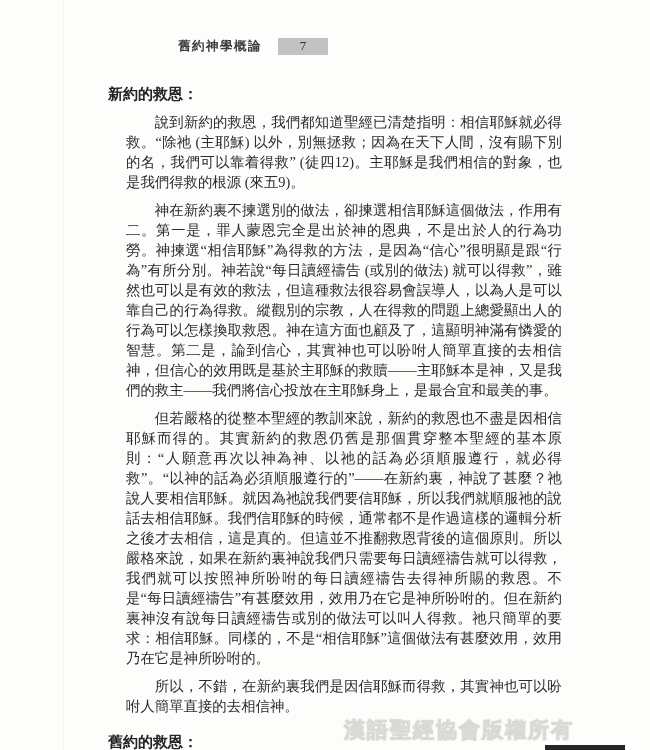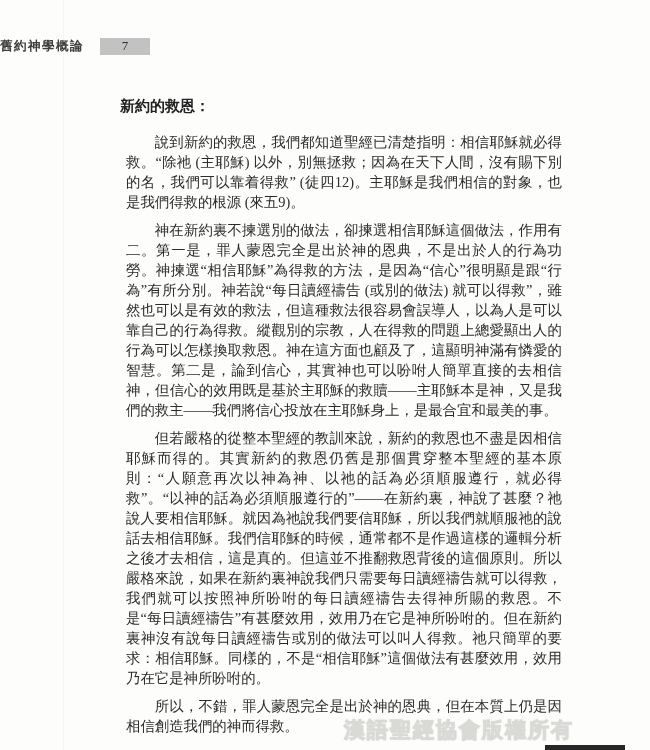--- a/index.html
+++ b/index.html
@@ -24,21 +24,21 @@
     width: 1px;
     background: rgba(0,0,0,0.03);
   }
   .running-head {
     position: absolute;
     top: 37px;
     left: 0;
     width: 506px;
     height: 18px;
     display: flex;
-    justify-content: flex-start;
+    justify-content: center;
     align-items: center;
     gap: 16px;
   }
   .book-title {
     font-size: 12.5px;
     letter-spacing: 1.5px;
     color: #3c3c3c;
     font-weight: bold;
   }
   .page-num-box {
@@ -55,21 +55,21 @@
     position: absolute;
     left: 104px;
     top: 80px;
     width: 458px;
     color: #2b2b2b;
     font-size: 14.4px;
     line-height: 20px;
     text-align: justify;
   }
   .section-heading {
-    margin: 16px;
+    margin: 4px;
     font-size: 15px;
     font-weight: bold;
     line-height: 20px;
     color: #222222;
   }
   .section-heading.second {
     margin-top: 16px;
   }
   .text-column p {
     margin: 8px 0 0 22px;
@@ -108,21 +108,21 @@
     <span class="page-num-box">
       <span>7</span>
     </span>
   </div>
 
   <div class="text-column">
     <h2 class="section-heading">新約的救恩：</h2>
     <p>說到新約的救恩，我們都知道聖經已清楚指明：相信耶穌就必得救。“除祂 (主耶穌) 以外，別無拯救；因為在天下人間，沒有賜下別的名，我們可以靠着得救” (徒四12)。主耶穌是我們相信的對象，也是我們得救的根源 (來五9)。</p>
     <p>神在新約裏不揀選別的做法，卻揀選相信耶穌這個做法，作用有二。第一是，罪人蒙恩完全是出於神的恩典，不是出於人的行為功勞。神揀選“相信耶穌”為得救的方法，是因為“信心”很明顯是跟“行為”有所分別。神若說“每日讀經禱告 (或別的做法) 就可以得救”，雖然也可以是有效的救法，但這種救法很容易會誤導人，以為人是可以靠自己的行為得救。縱觀別的宗教，人在得救的問題上總愛顯出人的行為可以怎樣換取救恩。神在這方面也顧及了，這顯明神滿有憐愛的智慧。第二是，論到信心，其實神也可以吩咐人簡單直接的去相信神，但信心的效用既是基於主耶穌的救贖——主耶穌本是神，又是我們的救主——我們將信心投放在主耶穌身上，是最合宜和最美的事。</p>
     <p>但若嚴格的從整本聖經的教訓來說，新約的救恩也不盡是因相信耶穌而得的。其實新約的救恩仍舊是那個貫穿整本聖經的基本原則：“人願意再次以神為神、以祂的話為必須順服遵行，就必得救”。“以神的話為必須順服遵行的”——在新約裏，神說了甚麼？祂說人要相信耶穌。就因為祂說我們要信耶穌，所以我們就順服祂的說話去相信耶穌。我們信耶穌的時候，通常都不是作過這樣的邏輯分析之後才去相信，這是真的。但這並不推翻救恩背後的這個原則。所以嚴格來說，如果在新約裏神說我們只需要每日讀經禱告就可以得救，我們就可以按照神所吩咐的每日讀經禱告去得神所賜的救恩。不是“每日讀經禱告”有甚麼效用，效用乃在它是神所吩咐的。但在新約裏神沒有說每日讀經禱告或別的做法可以叫人得救。祂只簡單的要求：相信耶穌。同樣的，不是“相信耶穌”這個做法有甚麼效用，效用乃在它是神所吩咐的。</p>
-    <p>所以，不錯，罪人蒙恩完全是出於神的恩典，但在本質上仍是因相信創造我們的神而得救。</p>
+    <p>所以，不錯，在新約裏我們是因信耶穌而得救，其實神也可以吩咐人簡單直接的去相信神。</p>
 
     <h2 class="section-heading second">舊約的救恩：</h2>
     <p>明白了救恩基本的原則，和這個原則怎樣表顯在新約之後，我們就比較容易明白救恩的基本原則是怎樣表顯在舊約裏。論到舊約的救恩，我們可以</p>
   </div>
 
   <div class="watermark">漢語聖經協會版權所有</div>
 
   <div class="scan-bar"></div>
 
 </div>

